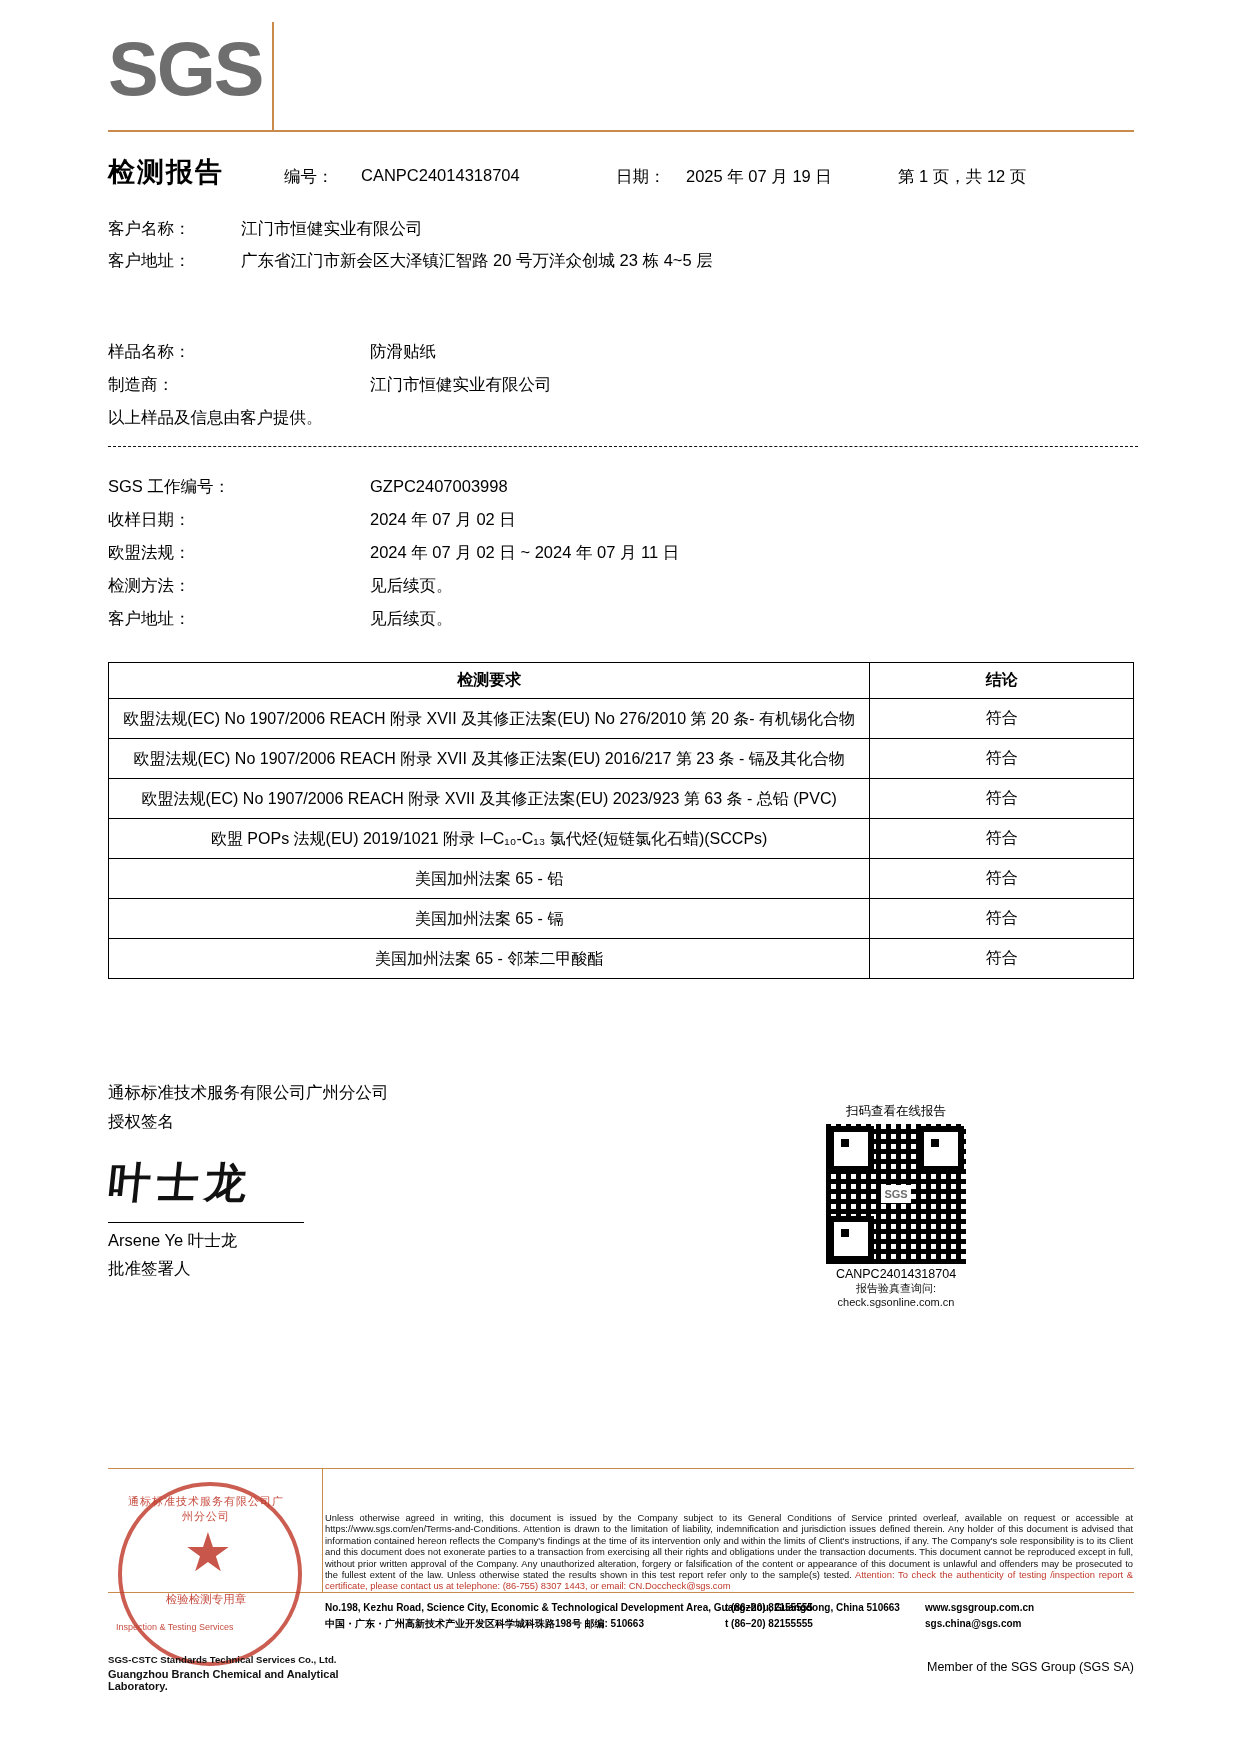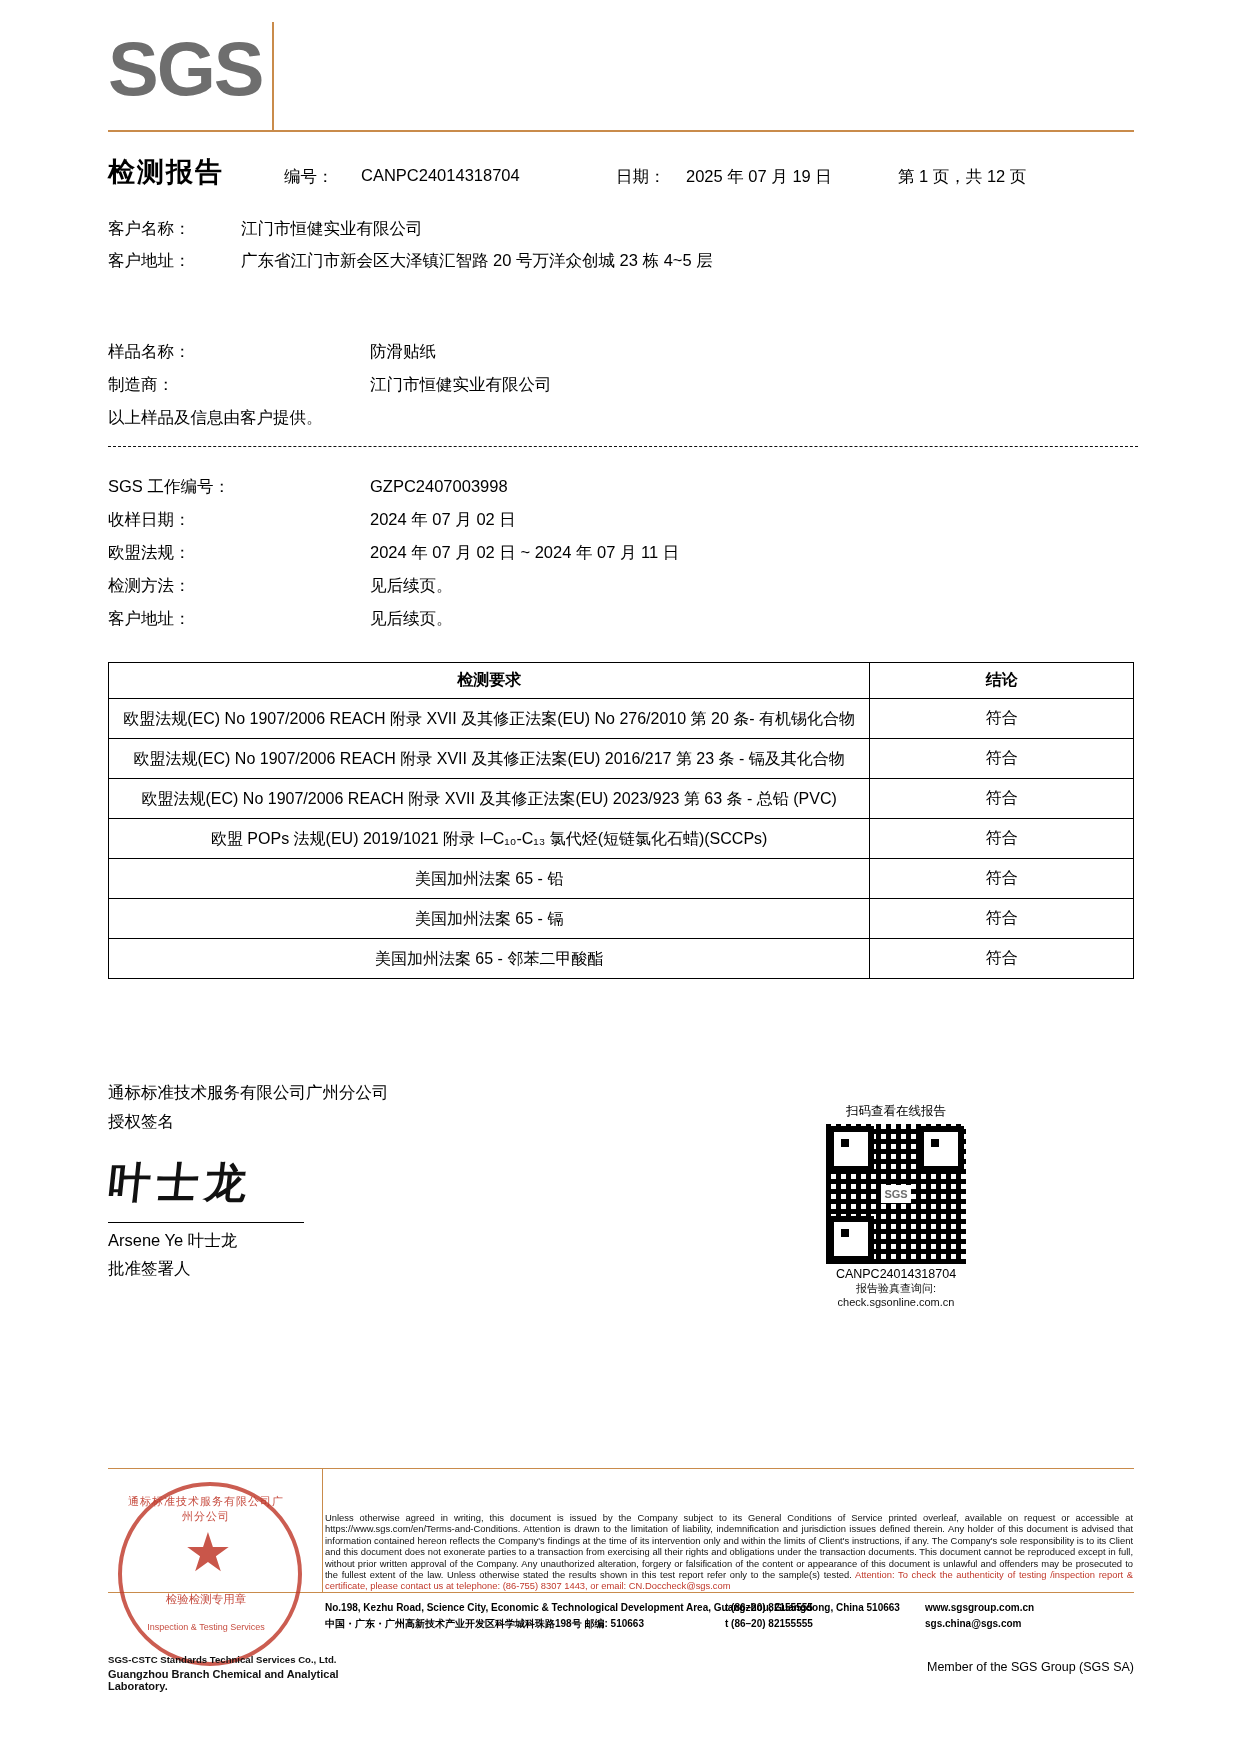--- a/index.html
+++ b/index.html
@@ -358,21 +358,21 @@
     width: 152px;
     text-align: center;
     font-size: 11.5px;
     color: #c0392b;
     opacity: 0.9;
   }
   .stamp-bottom-text {
     position: absolute;
     left: 8px; top: 150px;
     width: 180px;
-    text-align: center;
+    text-align: left;
     font-size: 9px;
     color: #c0392b;
     opacity: 0.9;
   }
   .stamp-en-1 {
     position: absolute;
     left: 0; top: 182px;
     width: 250px;
     font-size: 9.6px;
     font-weight: bold;

